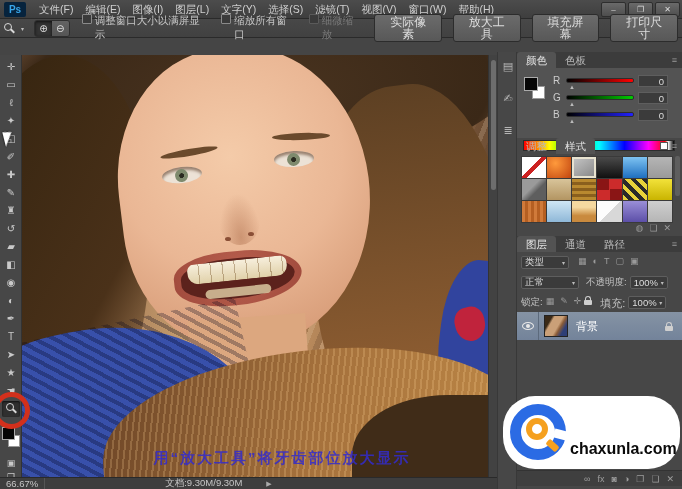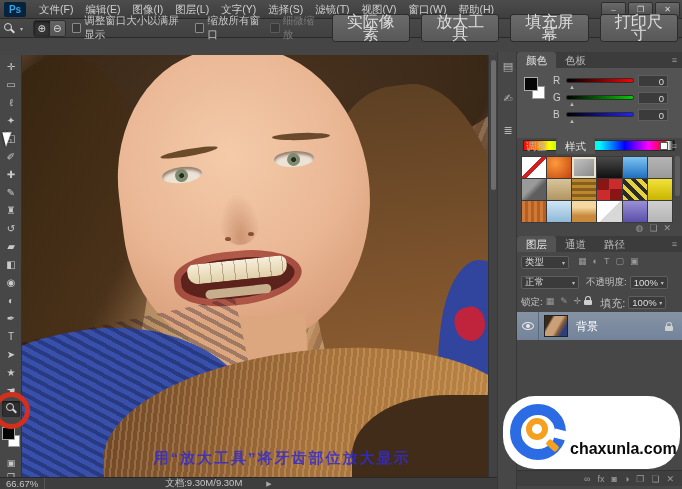--- a/index.html
+++ b/index.html
@@ -14,25 +14,25 @@
 .wctrl{width:25px;height:15px;margin-right:2px;background:linear-gradient(#6a6a6a,#4e4e4e);border:1px solid #2e2e2e;border-radius:2px;font-size:8px;color:#ddd;text-align:center;line-height:13px}
 
 .optionsbar{left:0;top:19px;width:682px;height:19px;background:linear-gradient(#484848,#414141);border-bottom:1px solid #2a2a2a;display:flex;align-items:center;gap:6px;padding:0 4px}
 .mag{position:relative;width:11px;height:11px;display:inline-block}
 .mag i{position:absolute;left:0;top:0;width:8px;height:8px;border:1.6px solid #d8d8d8;border-radius:50%}
 .mag b{position:absolute;left:6px;top:7px;width:5px;height:2px;background:#d8d8d8;transform:rotate(45deg)}
 .caret{font-size:6px;color:#bbb}
 .zgroup{display:flex;border:1px solid #2e2e2e;border-radius:3px;overflow:hidden;margin-left:4px}
 .zbtn{width:17px;height:15px;text-align:center;line-height:15px;font-size:10px;color:#ddd;background:linear-gradient(#636363,#555)}
 .zbtn.active{background:#333;box-shadow:inset 0 1px 3px #111}
-.chk{display:flex;align-items:center;gap:3px;font-size:10.5px;color:#c6c6c6;}
+.chk{display:flex;align-items:flex-start;gap:3px;font-size:10.5px;color:#c6c6c6;margin-left:6px}
 .chk .box{width:10px;height:10px;border:1px solid #8a8a8a;background:#3a3a3a;border-radius:1px}
 .chk.dis{color:#7a7a7a}
 .chk.dis .box{border-color:#5a5a5a}
-.obtn{background:linear-gradient(#6b6b6b,#585858);border:1px solid #2c2c2c;border-radius:3px;color:#ddd;font-size:16px;padding:1px 9px;margin-left:5px;line-height:12px}
+.obtn{background:linear-gradient(#6b6b6b,#585858);border:1px solid #2c2c2c;border-radius:3px;color:#ddd;font-size:12px;padding:1px 9px;margin-left:5px;line-height:12px}
 
 .tabbar{left:0;top:38px;width:682px;height:17px;background:#383838;border-bottom:1px solid #2a2a2a}
 .doctab{position:absolute;left:22px;top:0;height:17px;background:#4d4d4d;border-right:1px solid #2a2a2a;display:flex;align-items:center;padding:0 7px;gap:7px;font-size:10px;color:#d2d2d2}
 .doctab .x{color:#999;font-size:10px}
 
 .toolbar{left:0;top:55px;width:22px;height:422px;background:#474747;border-right:1px solid #333}
 .tool{position:absolute;left:2px;width:18px;height:16px;text-align:center;line-height:16px;font-size:10px;color:#c9c9c9}
 .tool.pressed{background:#2f2f2f;border-radius:2px;box-shadow:inset 0 1px 2px #111}
 .fgbg{position:absolute;left:0;top:370px;width:22px;height:26px}
 .fgbg .bgc{position:absolute;left:8px;top:10px;width:12px;height:12px;background:#fff;border:1px solid #999}

